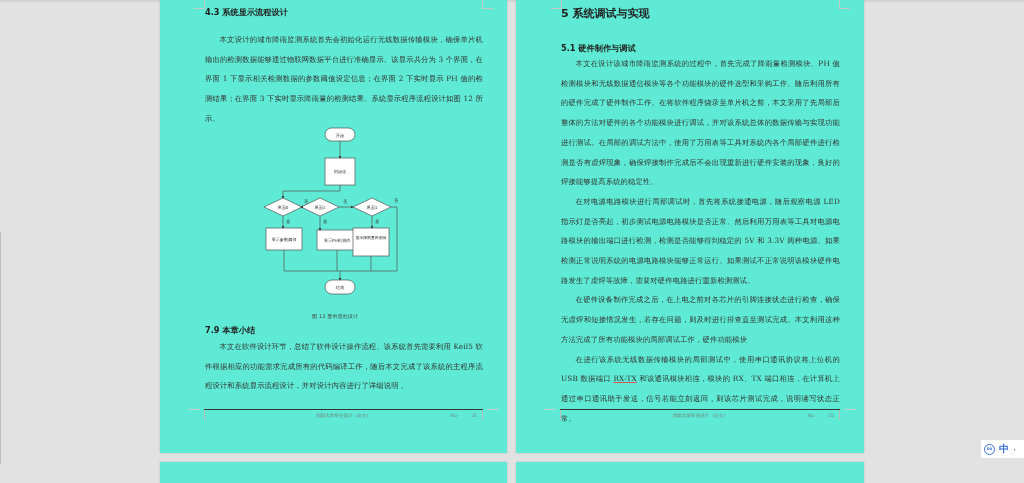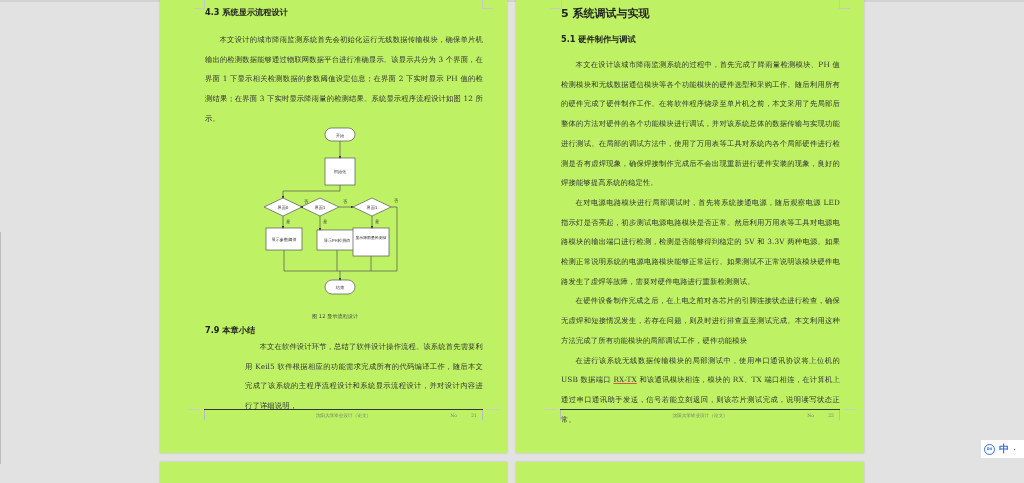--- a/index.html
+++ b/index.html
@@ -1,19 +1,19 @@
 <!DOCTYPE html>
 <html><head>
 <meta charset="utf-8">
 <style>
   html,body{margin:0;padding:0;}
   body{width:1024px;height:483px;overflow:hidden;background:#e2e2e2;position:relative;font-family:"DejaVu Serif","Liberation Serif",serif;color:#222;}
   .topshade{position:absolute;left:0;top:0;width:1024px;height:2px;background:#d2d2d2;}
   .leftbar{position:absolute;left:0;top:232px;width:1px;height:232px;background:#bdbdbd;}
-  .page{position:absolute;background:#bef264;box-shadow:0 0 2px rgba(0,0,0,0.18);}
+  .page{position:absolute;background:#5eead4;box-shadow:0 0 2px rgba(0,0,0,0.18);}
   #page-left{left:160px;top:0;width:347px;height:453px;}
   #page-right{left:516px;top:0;width:348px;height:453px;}
   #page-left-next{left:160px;top:462px;width:347px;height:30px;}
   #page-right-next{left:516px;top:462px;width:348px;height:30px;}
   .corner{position:absolute;border-color:#c8c8c8;border-style:solid;width:10px;height:8px;}
   .c-tl{border-width:0 1px 1px 0;}
   .c-tr{border-width:0 0 1px 1px;}
   .content{position:absolute;left:45px;right:24px;}
   h3{margin:0;font-family:"DejaVu Sans","Liberation Sans",sans-serif;font-weight:bold;font-size:8.2px;color:#222;}
   h2{margin:0;font-family:"DejaVu Sans","Liberation Sans",sans-serif;font-weight:bold;font-size:11px;color:#222;}
@@ -94,42 +94,42 @@
       <text x="127" y="98">是</text>
       <text x="56" y="78">否</text>
       <text x="95" y="78">否</text>
       <text x="146" y="77">否</text>
     </g>
   </svg>
   <div class="caption" style="left:152px;top:313px;">图 12   显示流程设计</div>
 
   <div class="content" style="top:325px;">
     <h3>7.9  本章小结</h3>
-    <p class="para" style="margin-top:1px;margin-left:40px;">本文在软件设计环节，总结了软件设计操作流程。该系统首先需要利用 Keil5 软件根据相应的功能需求完成所有的代码编译工作，随后本文完成了该系统的主程序流程设计和系统显示流程设计，并对设计内容进行了详细说明，</p>
+    <p class="para" style="margin-top:1px;">本文在软件设计环节，总结了软件设计操作流程。该系统首先需要利用 Keil5 软件根据相应的功能需求完成所有的代码编译工作，随后本文完成了该系统的主程序流程设计和系统显示流程设计，并对设计内容进行了详细说明，</p>
   </div>
 
   <div class="ftick-l" style="left:28px;"></div>
   <div class="ftick-l" style="right:8px;"></div>
   <div class="footer">
     <div class="fl"></div>
       <div class="fr"></div>
     <span class="ft">沈阳大学毕业设计（论文）</span>
     <span class="no">No</span>
     <span class="pn">21</span>
   </div>
 </div>
 
 <div class="page" id="page-right">
   <div class="corner c-tl" style="left:35px;top:0;"></div>
   <div class="corner c-tr" style="right:14px;top:0;"></div>
 
   <div class="content" style="top:6px;">
     <h2>5    系统调试与实现</h2>
-    <h3 style="margin-top:13px;">5.1  硬件制作与调试</h3>
-    <p class="para" style="margin-top:10px;">本文在设计该城市降雨监测系统的过程中，首先完成了降雨量检测模块、PH 值检测模块和无线数据通信模块等各个功能模块的硬件选型和采购工作。随后利用所有的硬件完成了硬件制作工作。在将软件程序烧录至单片机之前，本文采用了先局部后整体的方法对硬件的各个功能模块进行调试，并对该系统总体的数据传输与实现功能进行测试。在局部的调试方法中，使用了万用表等工具对系统内各个局部硬件进行检测是否有虚焊现象，确保焊接制作完成后不会出现重新进行硬件安装的现象，良好的焊接能够提高系统的稳定性。</p>
+    <h3 style="margin-top:22px;">5.1  硬件制作与调试</h3>
+    <p class="para" style="margin-top:0;">本文在设计该城市降雨监测系统的过程中，首先完成了降雨量检测模块、PH 值检测模块和无线数据通信模块等各个功能模块的硬件选型和采购工作。随后利用所有的硬件完成了硬件制作工作。在将软件程序烧录至单片机之前，本文采用了先局部后整体的方法对硬件的各个功能模块进行调试，并对该系统总体的数据传输与实现功能进行测试。在局部的调试方法中，使用了万用表等工具对系统内各个局部硬件进行检测是否有虚焊现象，确保焊接制作完成后不会出现重新进行硬件安装的现象，良好的焊接能够提高系统的稳定性。</p>
     <p class="para">在对电源电路模块进行局部调试时，首先将系统接通电源，随后观察电源 LED 指示灯是否亮起，初步测试电源电路模块是否正常。然后利用万用表等工具对电源电路模块的输出端口进行检测，检测是否能够得到稳定的 5V 和 3.3V 两种电源。如果检测正常说明系统的电源电路模块能够正常运行。如果测试不正常说明该模块硬件电路发生了虚焊等故障，需要对硬件电路进行重新检测测试。</p>
     <p class="para">在硬件设备制作完成之后，在上电之前对各芯片的引脚连接状态进行检查，确保无虚焊和短接情况发生，若存在问题，则及时进行排查直至测试完成。本文利用这种方法完成了所有功能模块的局部调试工作，硬件功能模块</p>
     <p class="para"><span>在进行该系统无线数据传输模块的局部测试中，使用串口通讯协议将上位机的 USB 数据端口 </span><span class="u">RX-TX</span><span> 和该通讯模块相连，模块的 RX、TX 端口相连，在计算机上通过串口通讯助手发送，信号若能立刻返回，则该芯片测试完成，说明读写状态正常。</span></p>
   </div>
 
   <div class="ftick-l" style="left:28px;"></div>
   <div class="ftick-l" style="right:8px;"></div>
   <div class="footer">
     <div class="fl"></div>
       <div class="fr"></div>

